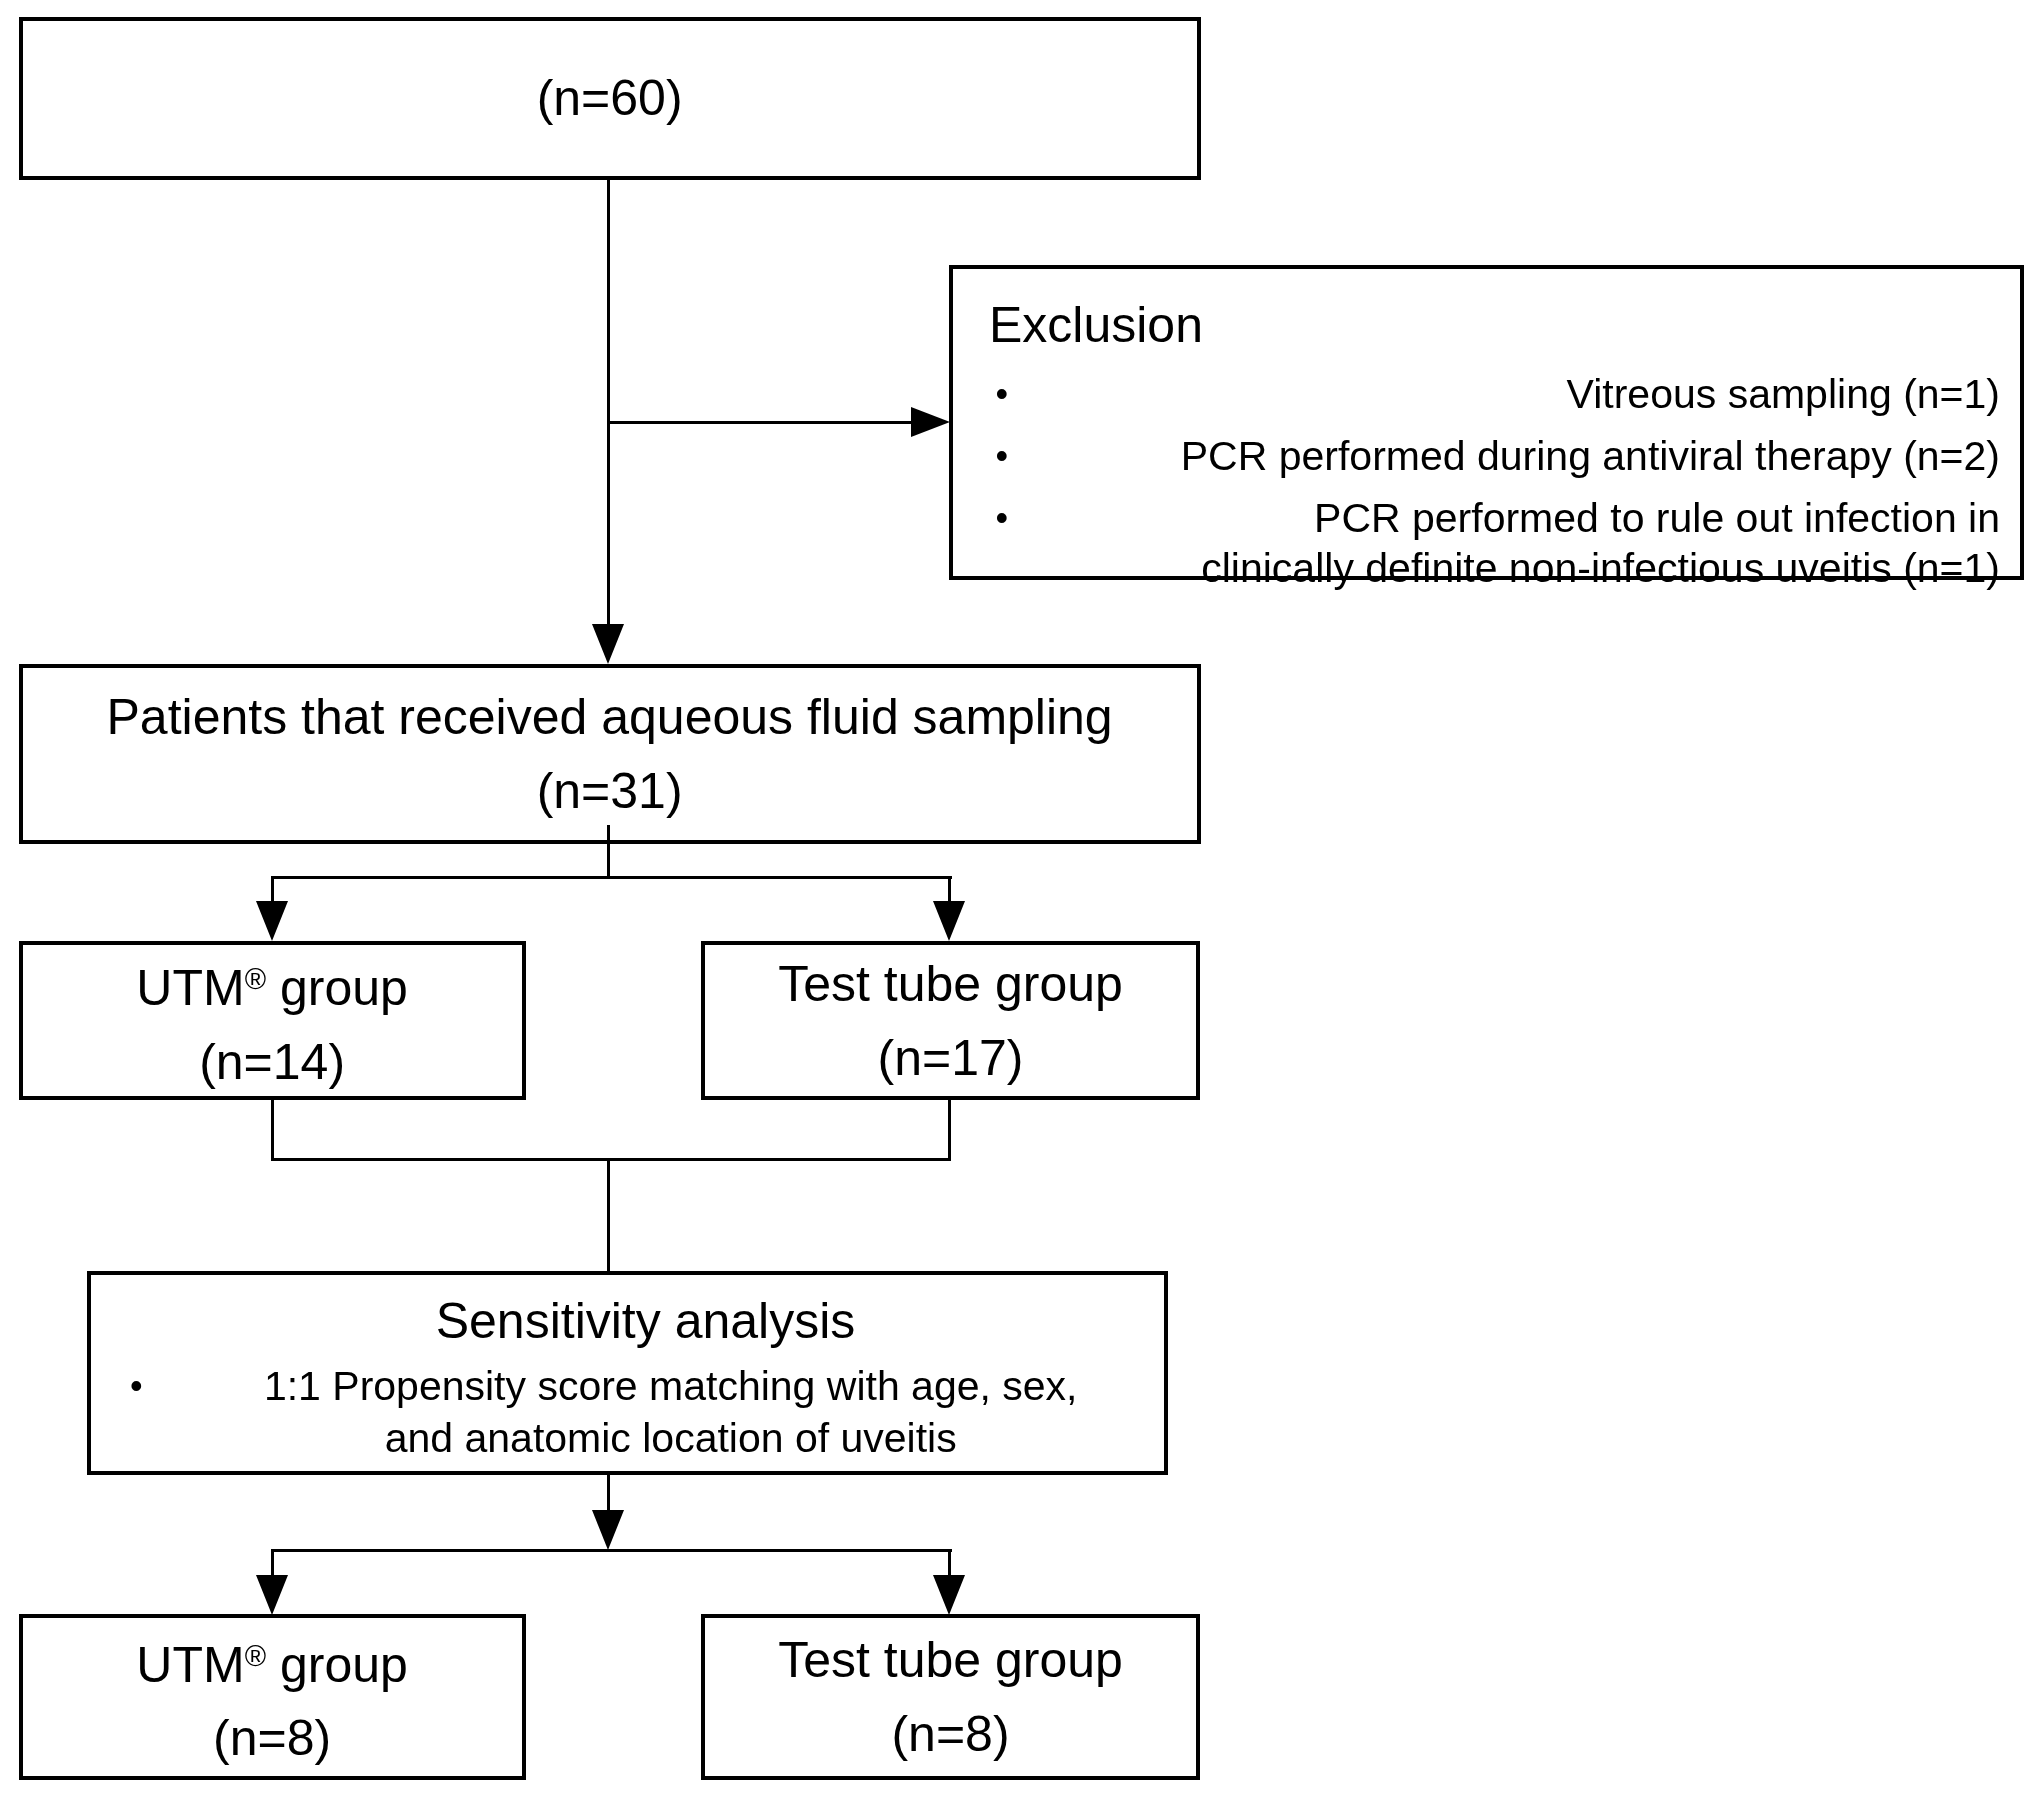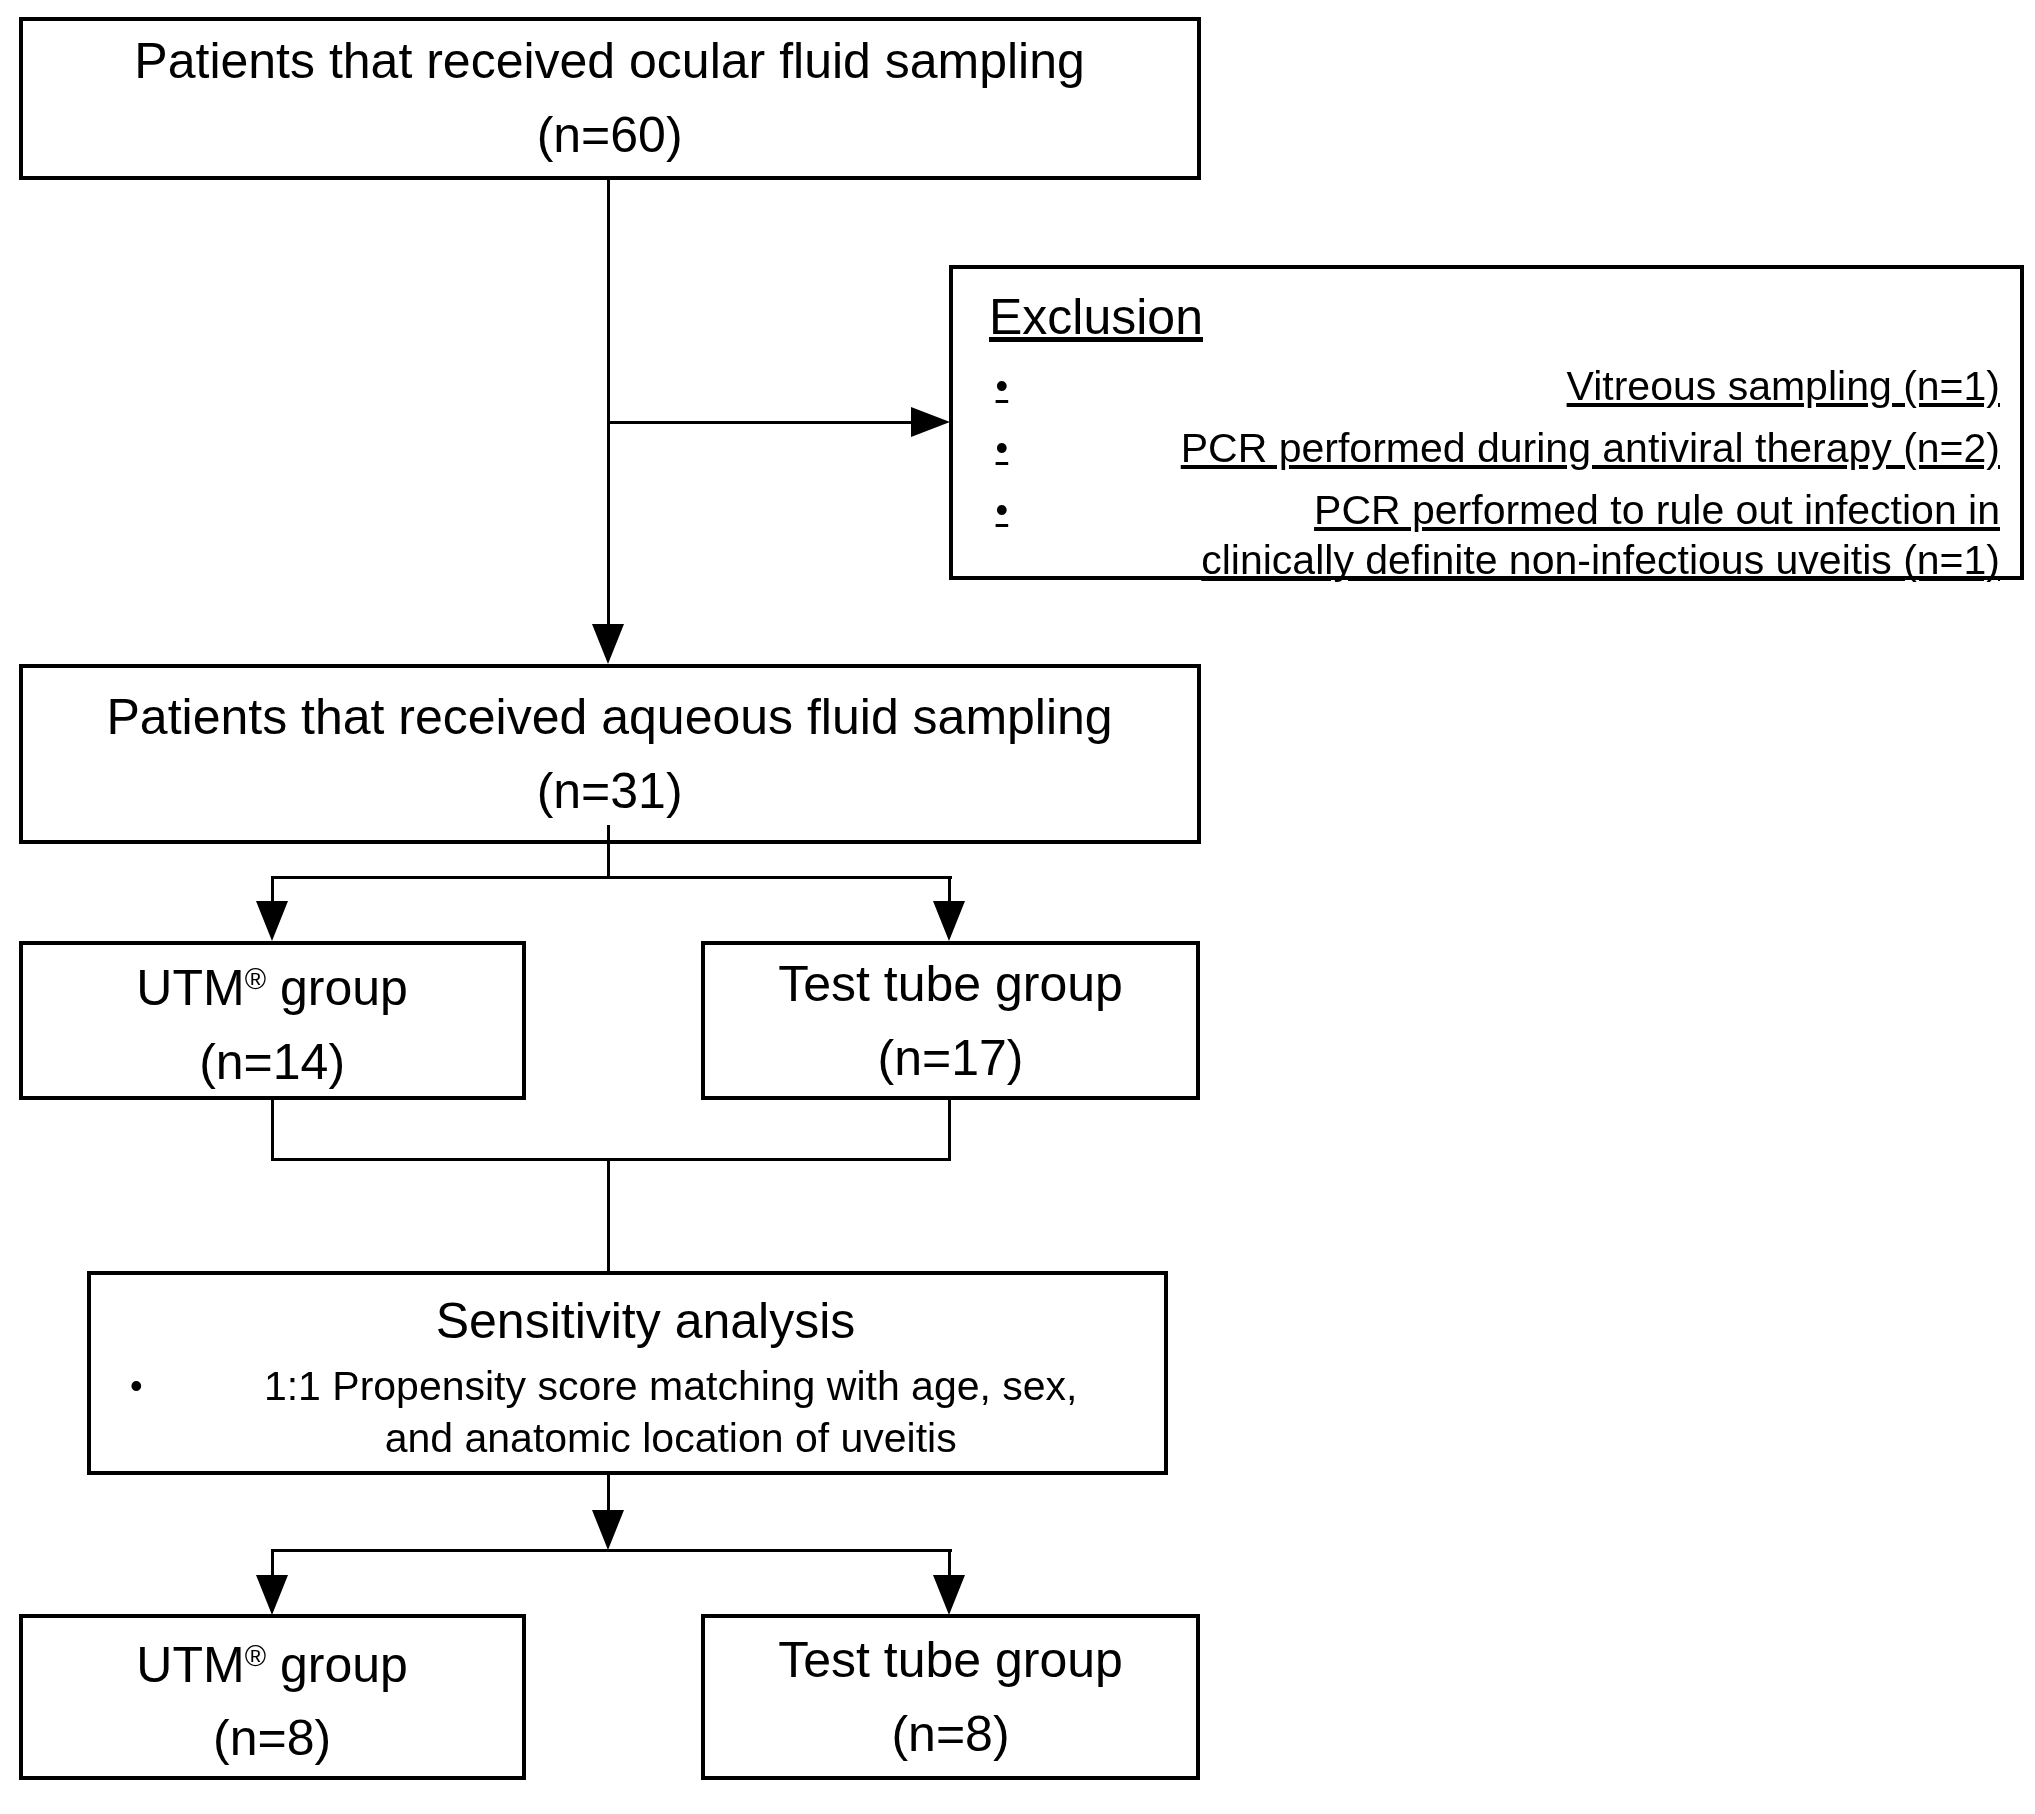--- a/index.html
+++ b/index.html
@@ -52,21 +52,21 @@
   }
   .arrow-right {
     position: absolute;
     width: 0;
     height: 0;
     border-top: 15.3px solid transparent;
     border-bottom: 15.3px solid transparent;
     border-left: 39px solid #000000;
   }
   
-  .ex-box { padding: 14px 20px 0 24px; text-decoration: underline; }
+  .ex-box { padding: 22px 20px 0 24px; }
   .ex-title {
     font-size: 50px;
     line-height: 61px;
     margin: 4px 0 13.3px 12px;
   }
   .ex-item {
     display: flex;
     font-size: 41px;
     line-height: 50px;
     margin-bottom: 12px;
@@ -101,21 +101,20 @@
     font-size: 36px;
     line-height: 52px;
   }
 </style>
 </head>
 <body>
 
 <div class="canvas">
 
   <div class="box center-box" style="left:18.6px; top:16.6px; width:1182px; height:163px;">
-    <div>Patients that received ocular fluid sampling</div>
     <div>(n=60)</div>
   </div>
 
   <div class="line" style="left:607px; top:179px; width:2.7px; height:445px;"></div>
   <div class="arrow-down" style="left:592px; top:624px;"></div>
 
   <div class="line" style="left:608px; top:421px; width:303px; height:2.7px;"></div>
   <div class="arrow-right" style="left:911px; top:407px;"></div>
 
   <div class="box ex-box" style="left:949px; top:265px; width:1075px; height:315px;">

